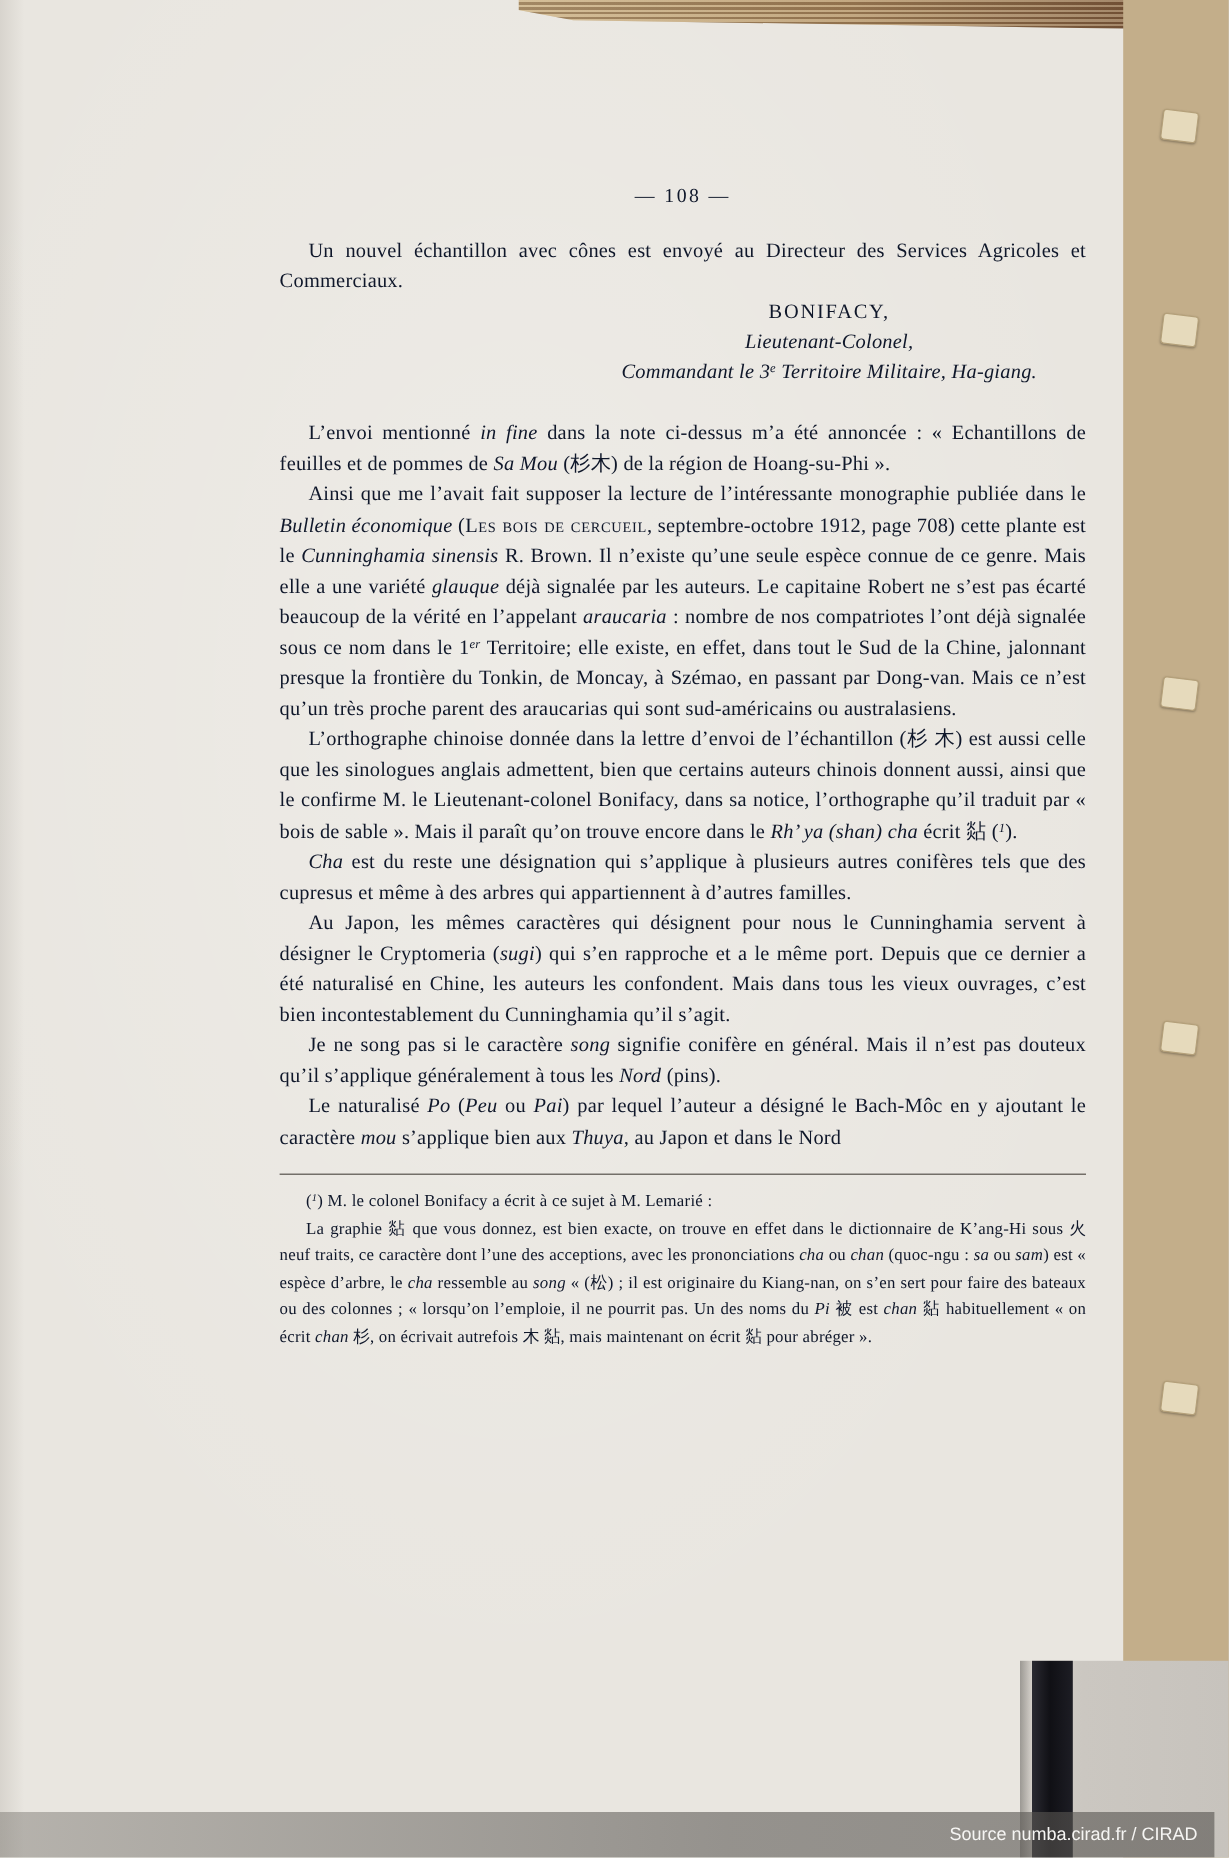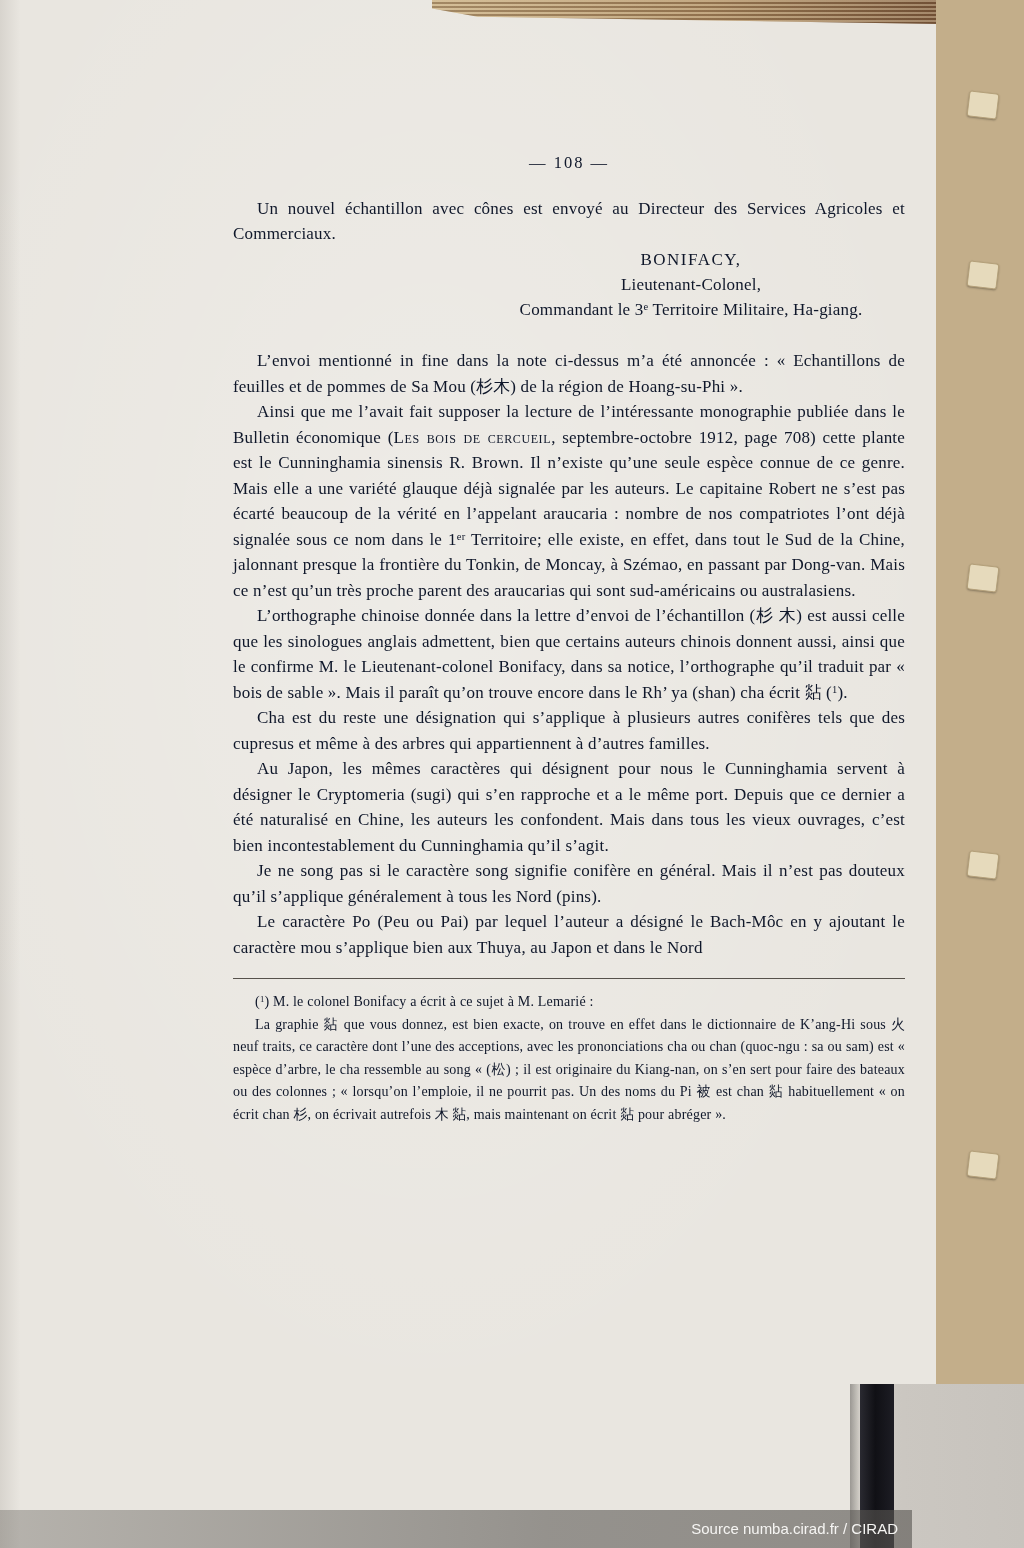--- a/index.html
+++ b/index.html
@@ -74,30 +74,30 @@
     letter-spacing:0.2px;
   }
   .pagenum{
     text-align:center;font-size:16.5px;letter-spacing:2px;margin-bottom:20px;
     text-indent:0;
   }
   .para{margin:0;text-indent:24px;}
   .gap-top{margin-top:26px;}
   .sig-name{margin-top:0;text-align:center;padding-left:244px;text-indent:0;letter-spacing:1.5px;}
   .sig-line{text-align:center;padding-left:244px;text-indent:0;line-height:25px;}
-  .it{}
+  .it{font-style:italic;}
   .sc{font-variant:small-caps;letter-spacing:0.6px;}
   .cjk{letter-spacing:0;}
-  sup{font-size:0.62em;vertical-align:baseline;position:relative;top:-0.45em;line-height:0;}
+  sup{font-size:0.62em;vertical-align:baseline;position:relative;top:-0.45em;line-height:0;font-style:italic;}
   .fnrule{height:0;border-top:1px solid #56514b;margin:18px 0 12px 0;}
   .fn{font-size:14px;line-height:22.5px;text-indent:22px;margin:0;}
 
   
   .source-bar{
-    position:absolute;left:0;bottom:0;width:912px;height:38px;
+    position:absolute;left:0;bottom:0;width:1012px;height:38px;
     background:linear-gradient(to right, rgba(105,101,95,0.40) 0%, rgba(88,85,81,0.58) 60%, rgba(88,85,81,0.62) 100%);
     color:#f6f5f3;font-family:"Liberation Sans","DejaVu Sans",sans-serif;
     font-size:15px;line-height:38px;text-align:right;
   }
   .source-bar span{padding-right:14px;}
 </style>
 </head>
 <body>
 
 <div class="scan">
@@ -122,21 +122,21 @@
         <div class="para"><span>Un nouvel échantillon avec cônes est envoyé au Directeur des Services Agricoles et Commerciaux.</span></div>
         <div class="sig-name"><span>BONIFACY,</span></div>
         <div class="sig-line"><span class="it">Lieutenant-Colonel,</span></div>
         <div class="sig-line"><span class="it">Commandant le 3</span><sup class="it">e</sup><span class="it"> Territoire Militaire, Ha-giang.</span></div>
         <div class="para gap-top"><span>L’envoi mentionné </span><span class="it">in fine</span><span> dans la note ci-dessus m’a été annoncée : « Echantillons de feuilles et de pommes de </span><span class="it">Sa Mou</span><span> (</span><span class="cjk">杉木</span><span>) de la région de Hoang-su-Phi ».</span></div>
         <div class="para"><span>Ainsi que me l’avait fait supposer la lecture de l’intéressante monographie publiée dans le </span><span class="it">Bulletin économique</span><span> (</span><span class="sc">Les bois de cercueil</span><span>, septembre-octobre 1912, page 708) cette plante est le </span><span class="it">Cunninghamia sinensis</span><span> R. Brown. Il n’existe qu’une seule espèce connue de ce genre. Mais elle a une variété </span><span class="it">glauque</span><span> déjà signalée par les auteurs. Le capitaine Robert ne s’est pas écarté beaucoup de la vérité en l’appelant </span><span class="it">araucaria</span><span> : nombre de nos compatriotes l’ont déjà signalée sous ce nom dans le 1</span><sup>er</sup><span> Territoire; elle existe, en effet, dans tout le Sud de la Chine, jalonnant presque la frontière du Tonkin, de Moncay, à Szémao, en passant par Dong-van. Mais ce n’est qu’un très proche parent des araucarias qui sont sud-américains ou australasiens.</span></div>
         <div class="para"><span>L’orthographe chinoise donnée dans la lettre d’envoi de l’échantillon (</span><span class="cjk">杉 木</span><span>) est aussi celle que les sinologues anglais admettent, bien que certains auteurs chinois donnent aussi, ainsi que le confirme M. le Lieutenant-colonel Bonifacy, dans sa notice, l’orthographe qu’il traduit par « bois de sable ». Mais il paraît qu’on trouve encore dans le </span><span class="it">Rh’ ya (shan) cha</span><span> écrit </span><span class="cjk">煔</span><span> (</span><sup>1</sup><span>).</span></div>
         <div class="para"><span class="it">Cha</span><span> est du reste une désignation qui s’applique à plusieurs autres conifères tels que des cupresus et même à des arbres qui appartiennent à d’autres familles.</span></div>
         <div class="para"><span>Au Japon, les mêmes caractères qui désignent pour nous le Cunninghamia servent à désigner le Cryptomeria (</span><span class="it">sugi</span><span>) qui s’en rapproche et a le même port. Depuis que ce dernier a été naturalisé en Chine, les auteurs les confondent. Mais dans tous les vieux ouvrages, c’est bien incontestablement du Cunninghamia qu’il s’agit.</span></div>
         <div class="para"><span>Je ne song pas si le caractère </span><span class="it">song</span><span> signifie conifère en général. Mais il n’est pas douteux qu’il s’applique généralement à tous les </span><span class="it">Nord</span><span> (pins).</span></div>
-        <div class="para"><span>Le caractère </span><span class="it">Po</span><span> (</span><span class="it">Peu</span><span> ou </span><span class="it">Pai</span><span>) par lequel l’auteur a désigné le Bach-Môc en y ajoutant le caractère </span><span class="it">mou</span><span> s’applique bien aux </span><span class="it">Thuya</span><span>, au Japon et dans le Nord</span></div>
+        <div class="para"><span>Le naturalisé </span><span class="it">Po</span><span> (</span><span class="it">Peu</span><span> ou </span><span class="it">Pai</span><span>) par lequel l’auteur a désigné le Bach-Môc en y ajoutant le caractère </span><span class="it">mou</span><span> s’applique bien aux </span><span class="it">Thuya</span><span>, au Japon et dans le Nord</span></div>
         <div class="fnrule"></div>
         <div class="fn"><span>(</span><sup>1</sup><span>) M. le colonel Bonifacy a écrit à ce sujet à M. Lemarié :</span></div>
         <div class="fn"><span>La graphie </span><span class="cjk">煔</span><span> que vous donnez, est bien exacte, on trouve en effet dans le dictionnaire de K’ang-Hi sous </span><span class="cjk">火</span><span> neuf traits, ce caractère dont l’une des acceptions, avec les prononciations </span><span class="it">cha</span><span> ou </span><span class="it">chan</span><span> (quoc-ngu : </span><span class="it">sa</span><span> ou </span><span class="it">sam</span><span>) est « espèce d’arbre, le </span><span class="it">cha</span><span> ressemble au </span><span class="it">song</span><span> « (</span><span class="cjk">松</span><span>) ; il est originaire du Kiang-nan, on s’en sert pour faire des bateaux ou des colonnes ; « lorsqu’on l’emploie, il ne pourrit pas. Un des noms du </span><span class="it">Pi</span><span> </span><span class="cjk">被</span><span> est </span><span class="it">chan</span><span> </span><span class="cjk">煔</span><span> habituellement « on écrit </span><span class="it">chan</span><span> </span><span class="cjk">杉</span><span>, on écrivait autrefois </span><span class="cjk">木 煔</span><span>, mais maintenant on écrit </span><span class="cjk">煔</span><span> pour abréger ».</span></div>
       </div>
   </div>
 
   <div class="source-bar">
     <span>Source numba.cirad.fr / CIRAD</span>
   </div>
 </div>

